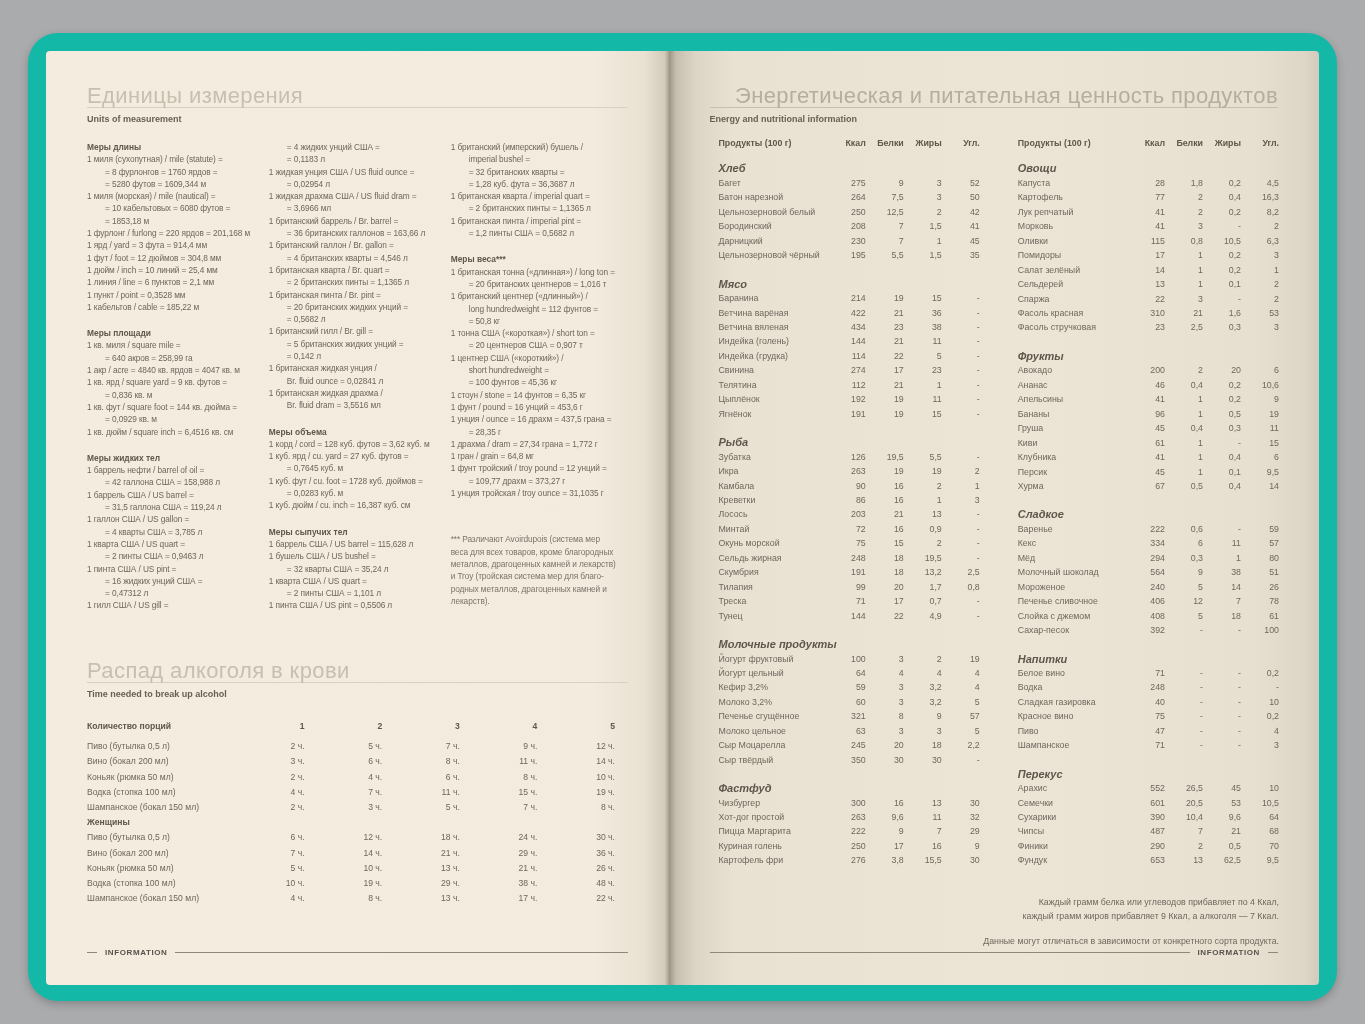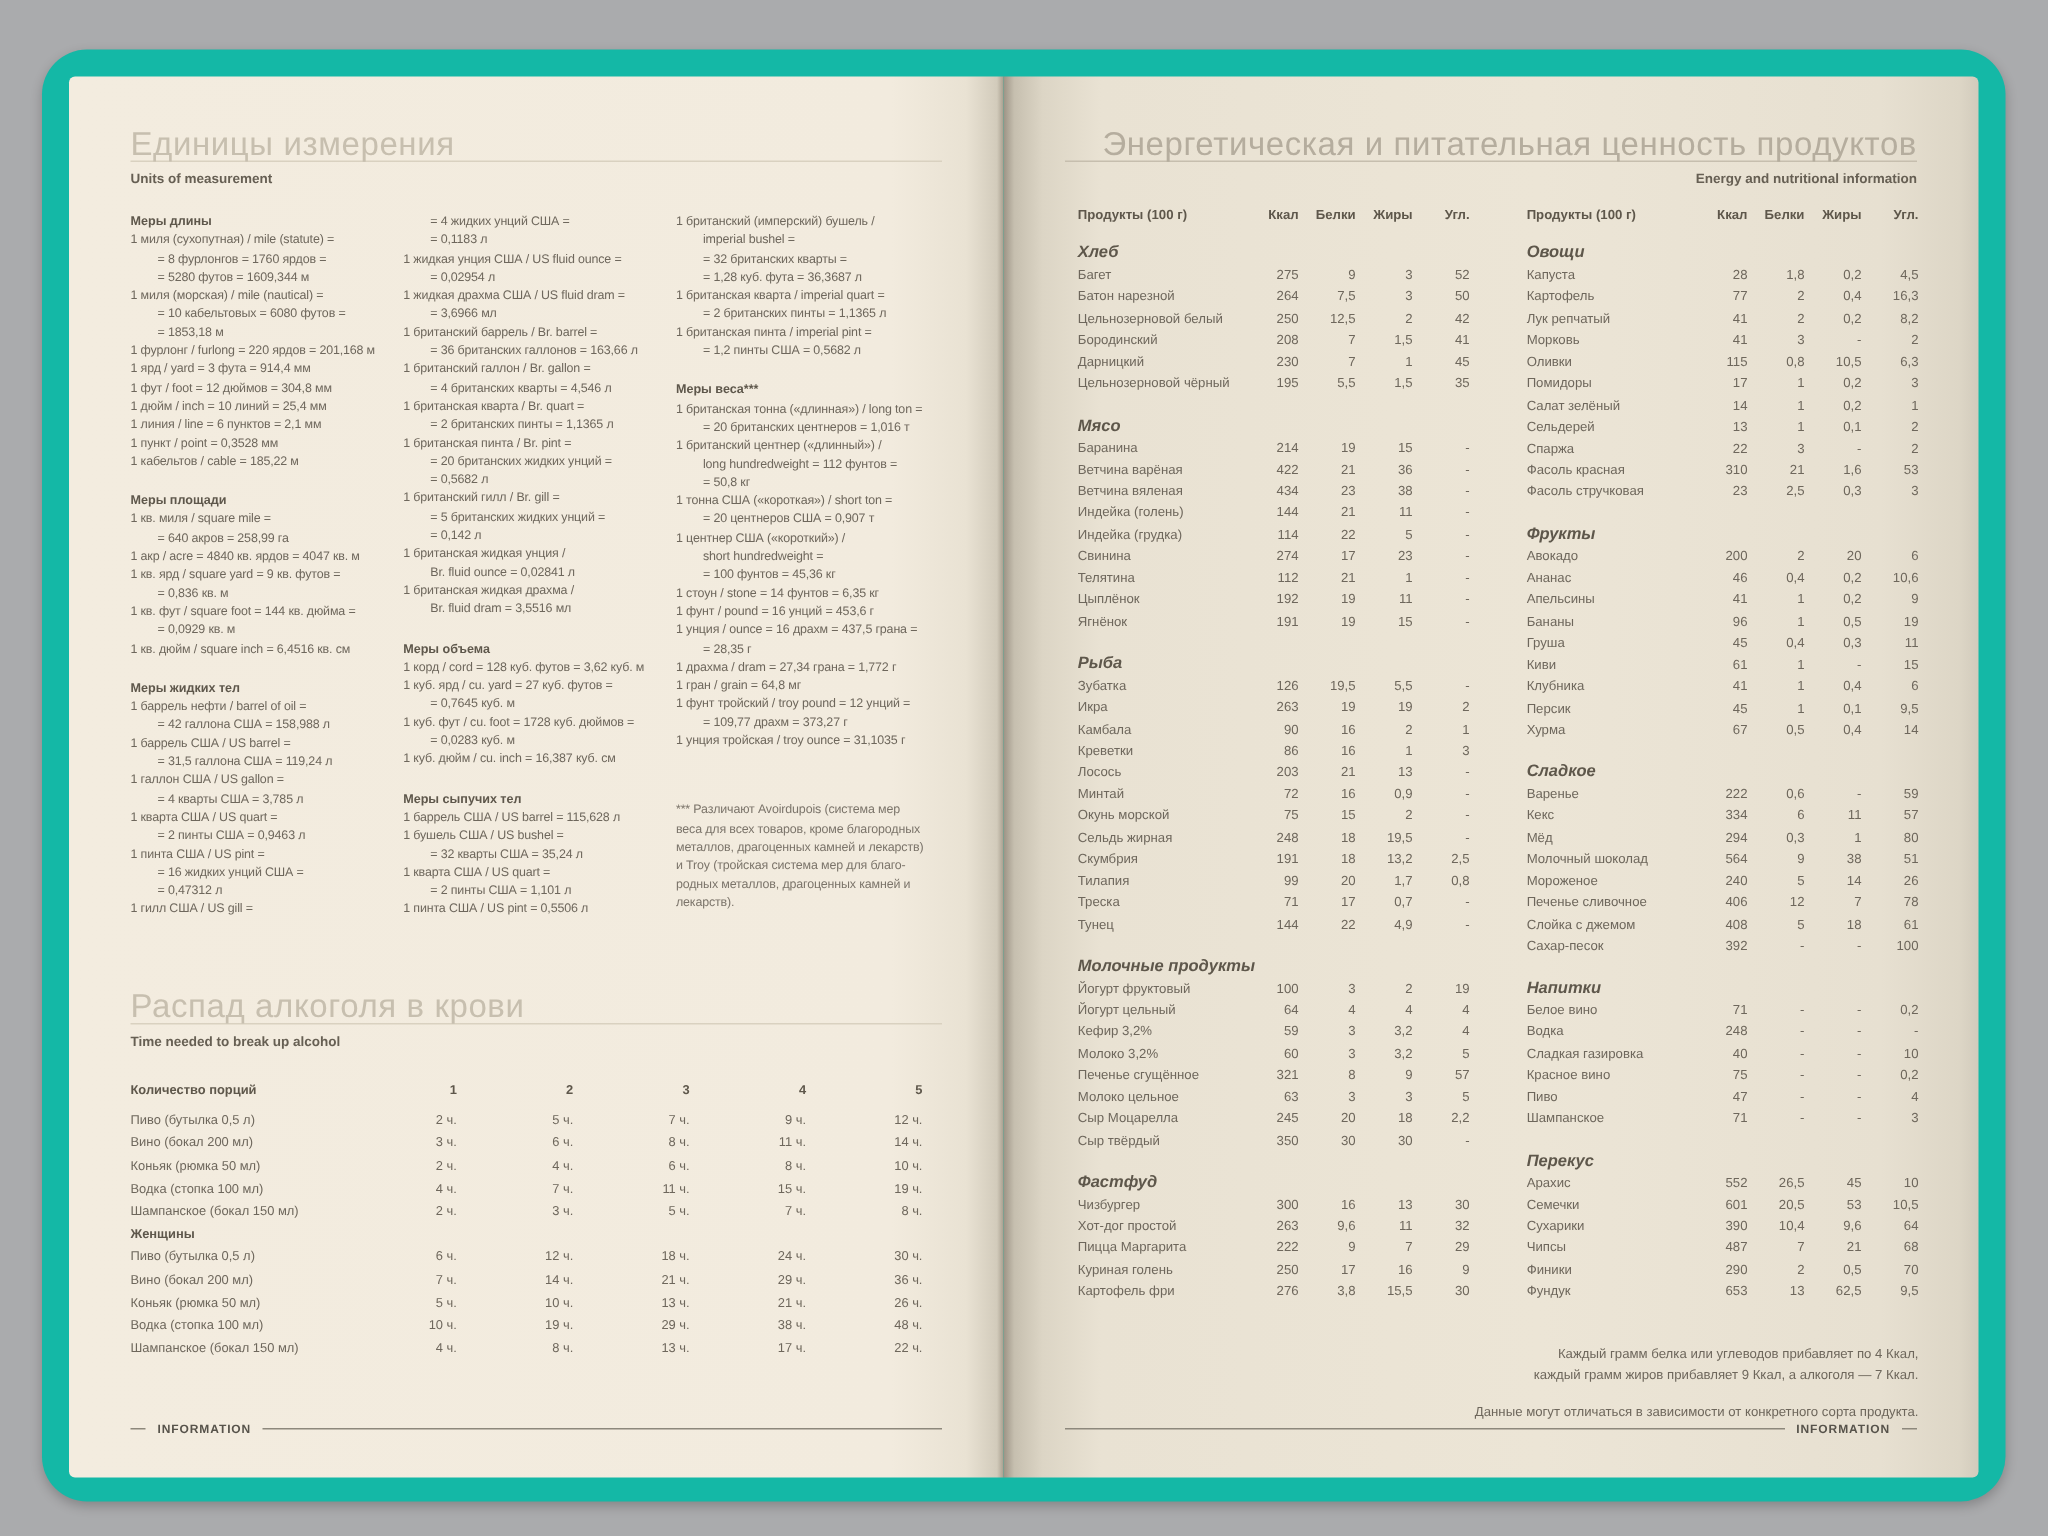--- a/index.html
+++ b/index.html
@@ -9,21 +9,21 @@
   .pages{position:absolute;left:18px;top:18px;right:18px;bottom:16px;display:flex;}
   .page{position:relative;width:50%;height:100%;}
   .page.left{background:linear-gradient(90deg,#f3ecdf 0%,#f2ebde 88%,#e9e2d3 96%,#d2cbbb 99.3%,#a89f8f 100%);border-radius:4px 0 0 4px;}
   .page.right{background:linear-gradient(90deg,#9c9385 0%,#c6bfaf 1.1%,#dcd5c5 4%,#e9e2d3 10%,#ece5d6 55%,#e7e0d1 90%,#ddd6c6 98%,#d2cbbc 100%);border-radius:0 4px 4px 0;padding-left:28px;}
   .page-head{position:absolute;top:34px;left:41px;right:41px;}
   h1{margin:0;font-size:22px;line-height:21px;font-weight:400;color:#c7bfaf;letter-spacing:.4px;}
   .page.right h1{text-align:right;color:#b5ad9e;}
   .rule{height:1px;background:#d9d1c0;margin-top:1px;}
   .page.right .rule{background:#c6beae;}
   .subtitle{margin-top:6px;font-size:9px;font-weight:bold;color:#665f53;}
-  .page.right .subtitle{text-align:right;}
+  .page.right .subtitle{text-align:left;}
   
   .units{position:absolute;top:90px;left:41px;right:41px;display:flex;gap:5px;}
   .ucol{flex:1;min-width:0;}
   .ublock{margin-top:14px;}
   .ublock:first-child{margin-top:0;}
   .ublock.footnote{margin-top:34px;}
   .uhead{font-size:8.4px;font-weight:bold;color:#5e574b;line-height:12.3px;}
   .uline{font-size:8.3px;color:#6e675c;line-height:12.3px;white-space:nowrap;letter-spacing:-.1px;}
   .uline.ind{padding-left:18px;}
   .footnote .uline{white-space:normal;color:#7b746a;}

